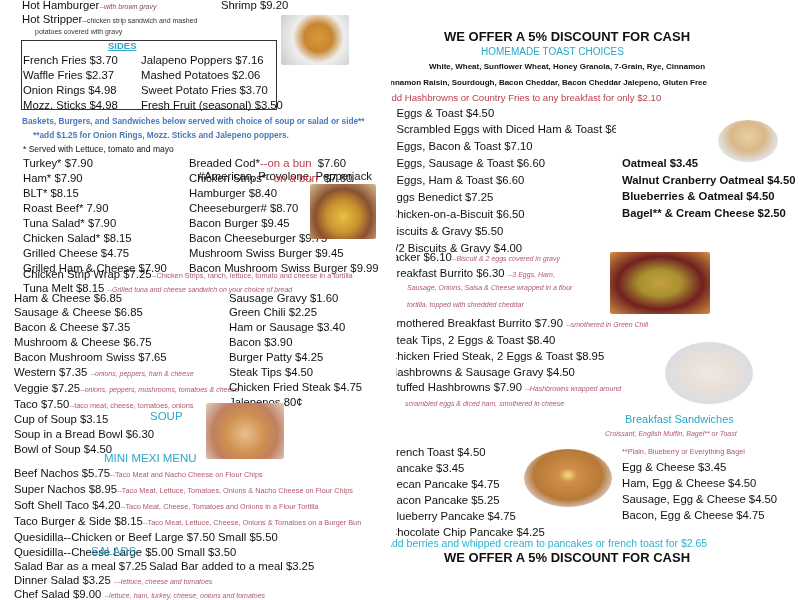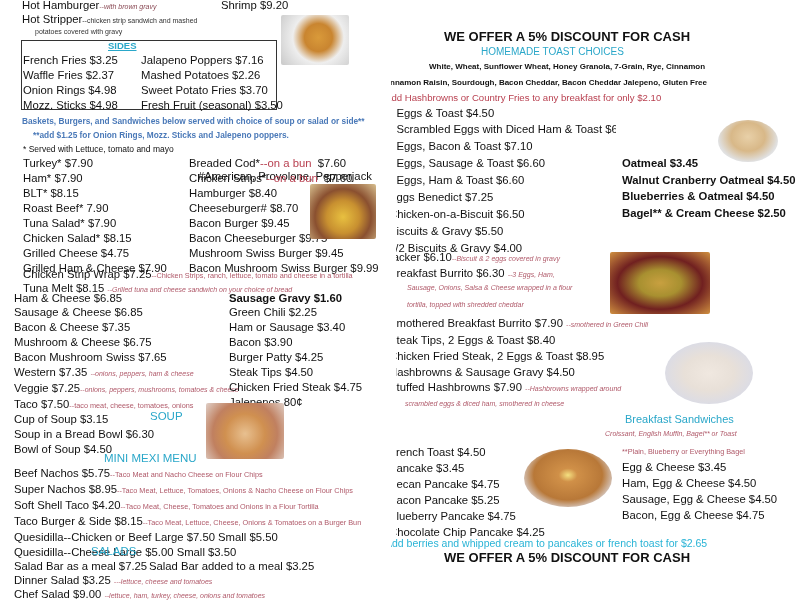--- a/index.html
+++ b/index.html
@@ -25,28 +25,28 @@
 </div>
 <div class="abs t" style="left:221px;top:-2px;">Shrimp  $9.20</div>
 <div class="abs t" style="left:22px;top:12px;">
   <span>Hot Stripper</span><span class="desc" style="font-style:normal;color:#333">--chicken strip sandwich and mashed</span>
 </div>
 <div class="abs" style="left:35px;top:28px;font-size:7px;color:#333;">potatoes covered with  gravy</div>
 
 <div class="sides-box"></div>
 <div class="abs blue bold" style="left:108px;top:40px;font-size:9.5px;text-decoration:underline;">SIDES</div>
 <div class="abs t" style="left:23px;top:53px;">
-  <div>French Fries  $3.25</div>
+  <div>French Fries  $3.70</div>
     <div>Waffle Fries  $2.37</div>
     <div>Onion Rings  $4.98</div>
     <div>Mozz. Sticks  $4.98</div>
 </div>
 <div class="abs t" style="left:141px;top:53px;">
   <div>Jalapeno Poppers  $7.16</div>
-    <div>Mashed Potatoes  $2.26</div>
+    <div>Mashed Potatoes  $2.06</div>
     <div>Sweet Potato Fries  $3.70</div>
     <div>Fresh Fruit (seasonal)  $3.50</div>
 </div>
 <div class="img" style="left:281px;top:15px;width:68px;height:50px;background:radial-gradient(circle at 55% 45%,#d99a3a 0,#c98530 30%,#eee 55%,#c9c9c9 100%);"></div>
 
 <div class="abs bluebold" style="left:22px;top:116px;">Baskets, Burgers, and Sandwiches below served with choice of soup or salad or side**</div>
 <div class="abs bluebold" style="left:33px;top:130px;">**add $1.25 for Onion Rings, Mozz. Sticks and Jalepeno poppers.</div>
 <div class="abs" style="left:23px;top:144px;font-size:8.5px;">* Served with Lettuce, tomato and mayo</div>
 <div class="abs t" style="left:198px;top:142px;margin-top:27px;">#American, Provolone, Pepperjack</div>
 
@@ -79,21 +79,21 @@
   <div style="height:11px;overflow:hidden;line-height:8px;">Ham &amp; Cheese  $6.85</div>
   <div>Sausage &amp; Cheese  $6.85</div>
     <div>Bacon &amp; Cheese  $7.35</div>
     <div>Mushroom &amp; Cheese  $6.75</div>
     <div>Bacon Mushroom Swiss  $7.65</div>
   <div><span>Western  $7.35</span> <span class="desc">--onions, peppers, ham &amp; cheese</span></div>
   <div><span>Veggie  $7.25</span><span class="desc">--onions, peppers, mushrooms, tomatoes &amp; cheese</span></div>
   <div><span>Taco  $7.50</span><span class="desc2">--taco meat, cheese, tomatoes, onions</span></div>
 </div>
 <div class="abs t" style="left:229px;top:294px;">
-  <div style="height:11px;overflow:hidden;line-height:8px;font-weight:bold;">Sausage Gravy     $1.60</div>
+  <div style="height:11px;overflow:hidden;line-height:8px;">Sausage Gravy     $1.60</div>
   <div>Green Chili     $2.25</div>
     <div>Ham or Sausage  $3.40</div>
     <div>Bacon  $3.90</div>
     <div>Burger Patty  $4.25</div>
   <div>Steak Tips  $4.50</div>
     <div>Chicken Fried Steak  $4.75</div>
     <div>Jalepenos  80¢</div>
 </div>
 
 <div class="abs t" style="left:14px;top:412px;">

